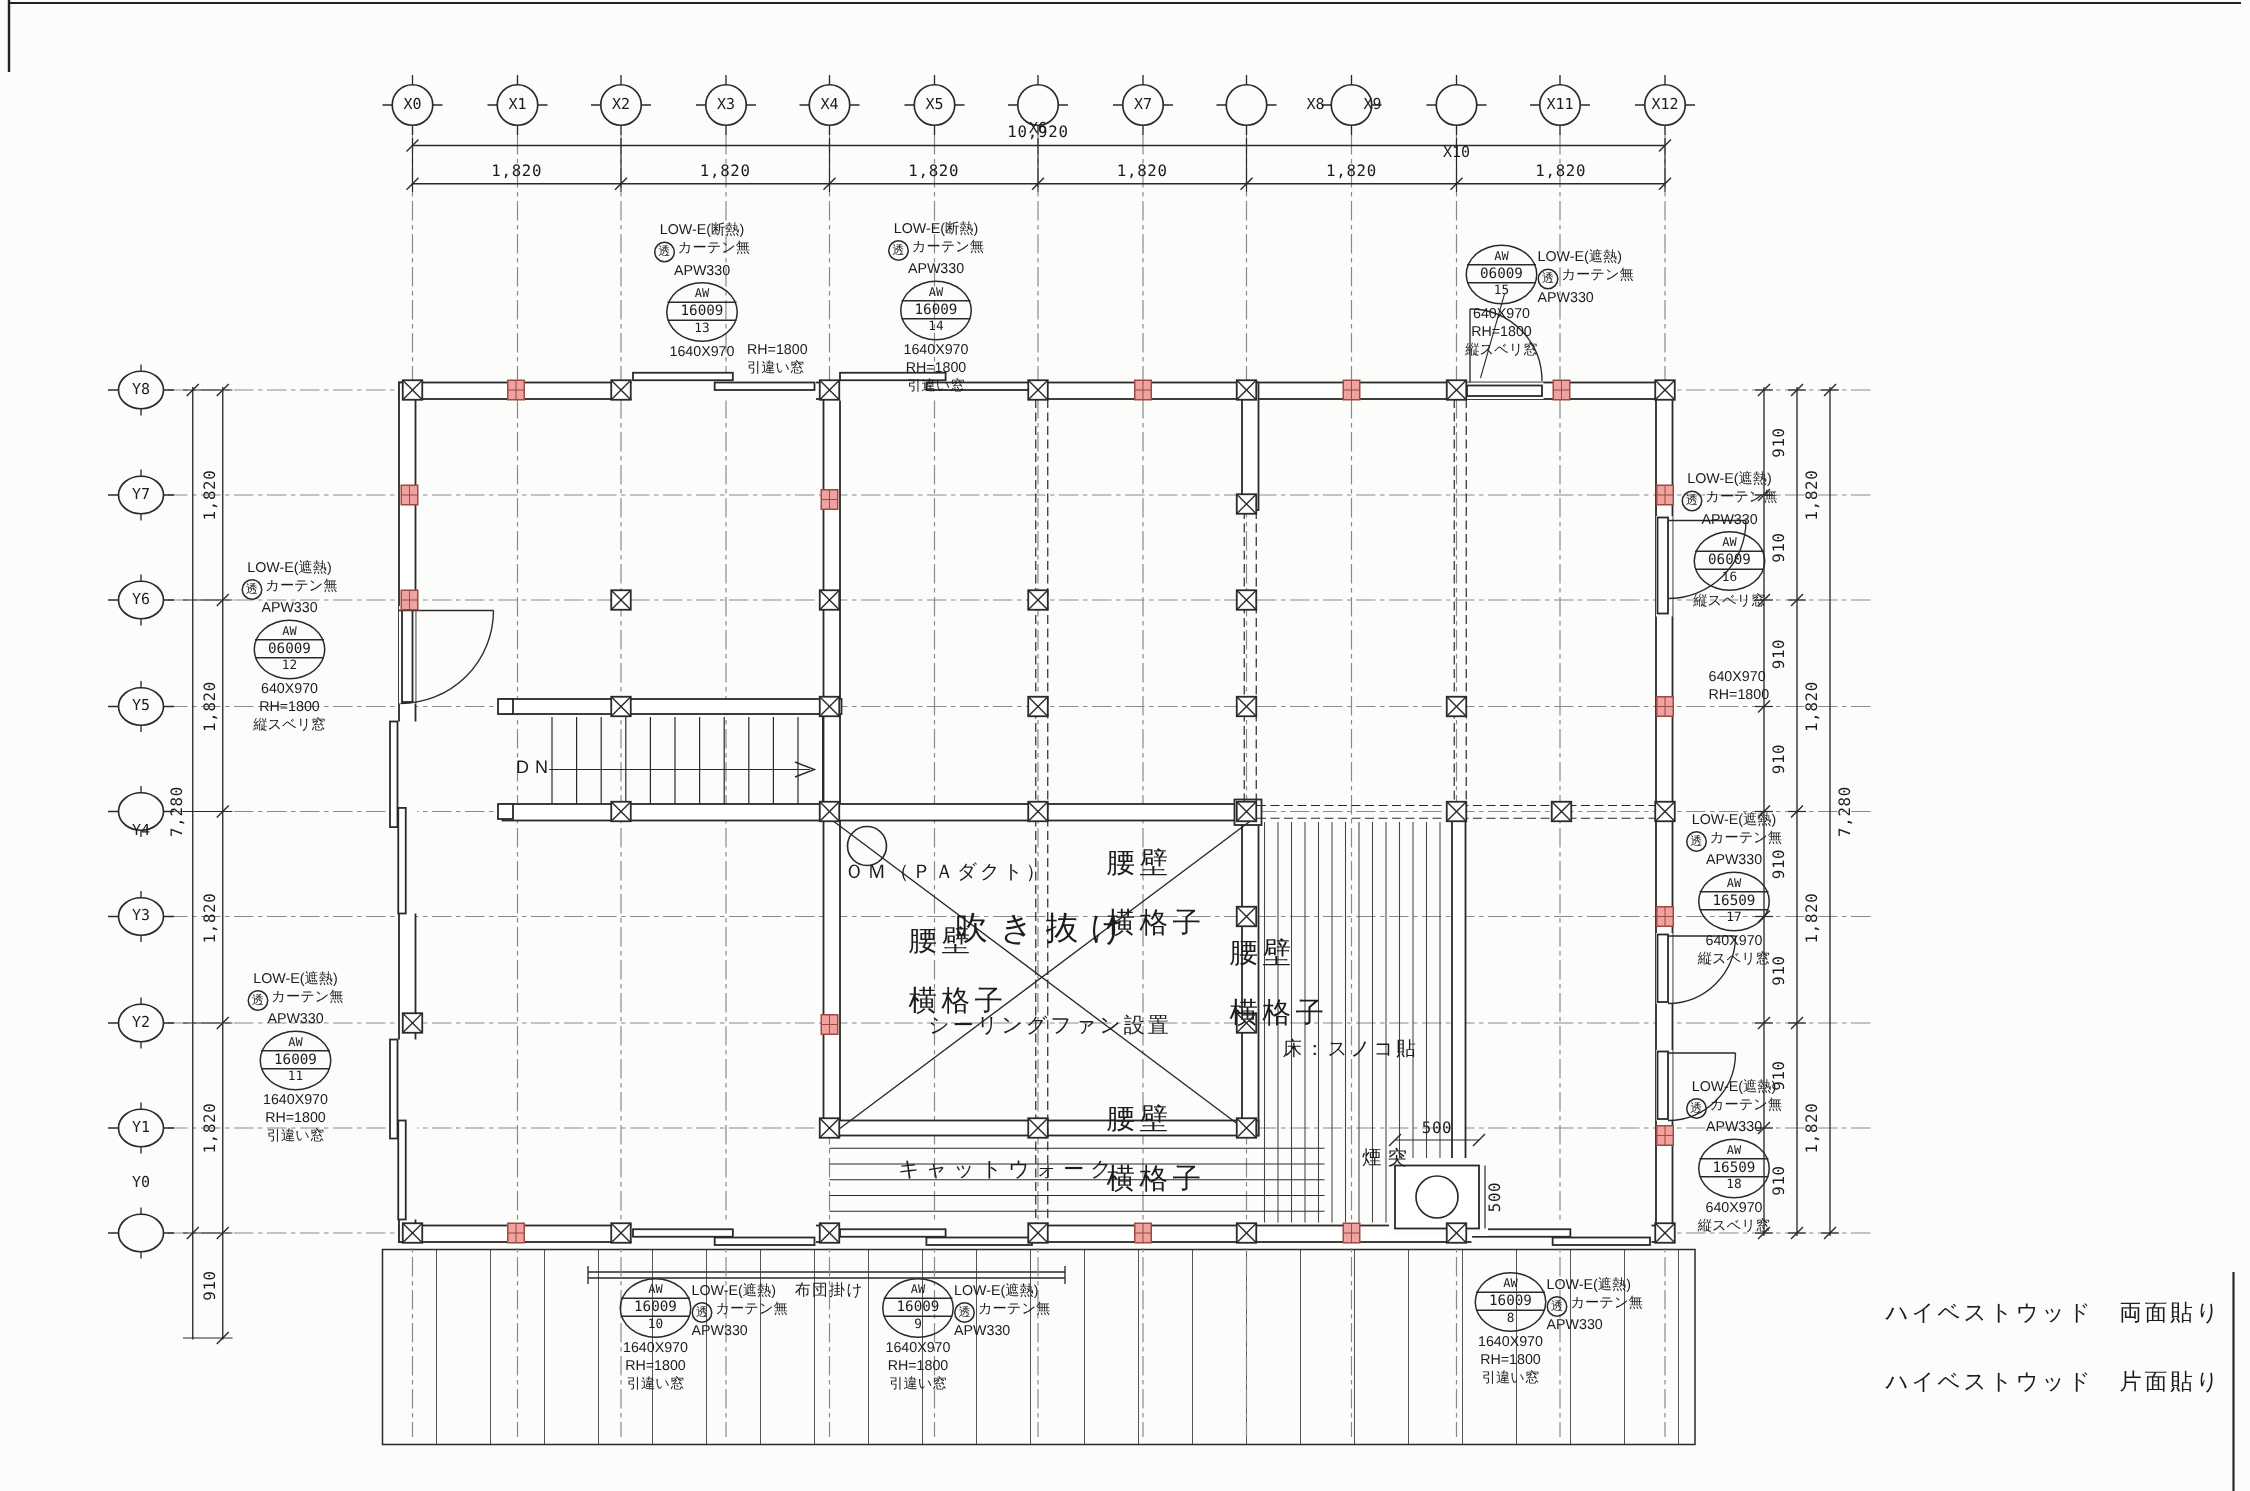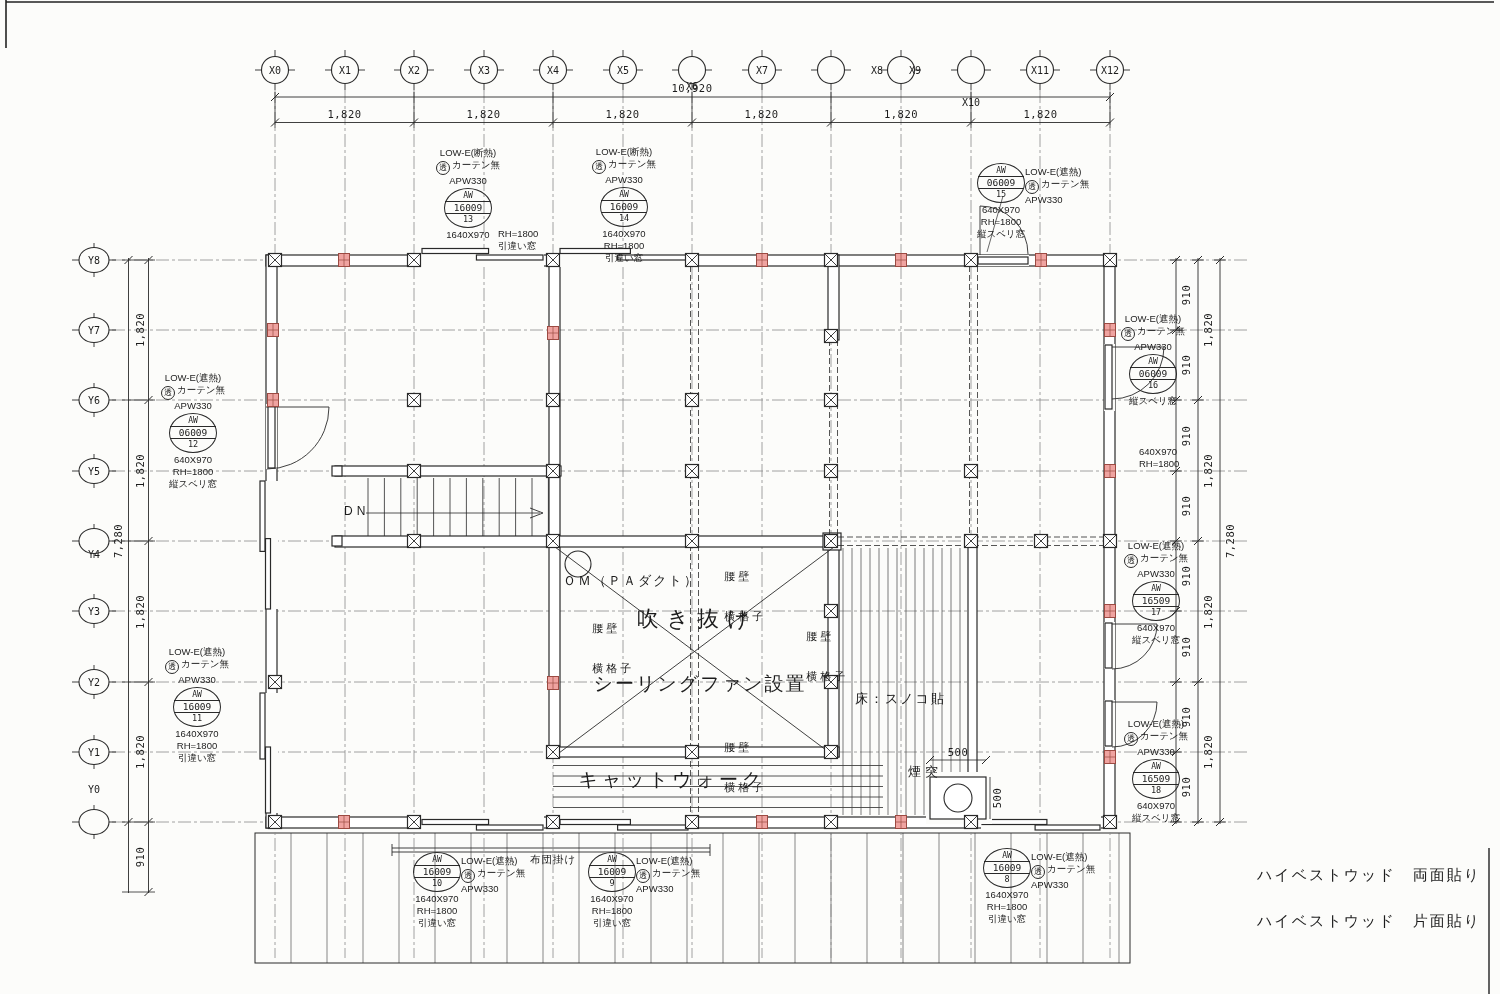--- a/index.html
+++ b/index.html
@@ -17,23 +17,23 @@
         border:1.3px solid #2a2a2a;border-radius:50%;text-align:center;
         font-family:"DejaVu Sans Mono",monospace;}
   .wtag .r1{font-size:8px;line-height:10px;padding-top:2px;}
   .wtag .r2{font-size:9.5px;line-height:11px;border-top:1px solid #2a2a2a;border-bottom:1px solid #2a2a2a;}
   .wtag .r3{font-size:8.5px;line-height:11px;}
   .above{position:absolute;left:50%;bottom:21px;transform:translateX(-50%);width:112px;text-align:center;}
   .below{position:absolute;left:50%;top:21px;transform:translateX(-50%);width:112px;text-align:center;}
   .rightb{position:absolute;left:24px;top:-17px;width:96px;text-align:left;}
   .tou{display:inline-block;width:12px;height:12px;border:1px solid #2a2a2a;border-radius:50%;
        font-size:8px;line-height:12px;text-align:center;margin-right:2px;vertical-align:-2px;}
-  .kb{font-size:11px;letter-spacing:3px;line-height:20px;}
+  .kb{font-size:19px;letter-spacing:3px;line-height:20px;}
   .big{font-size:22px;letter-spacing:8px;}
-  .mid{font-size:19px;letter-spacing:2px;}
+  .mid{font-size:14px;letter-spacing:2px;}
   .note{font-size:15px;letter-spacing:2px;}
   .sm{font-size:10.5px;letter-spacing:1px;}
 </style>
 </head>
 <body>
 
 <div class="sheet">
   <svg id="cad" width="1500" height="994">
       <line x1="6" y1="0" x2="6" y2="48" stroke="#222" stroke-width="1.6"></line>
       <line x1="6" y1="2" x2="1494" y2="2" stroke="#222" stroke-width="1.4"></line>

